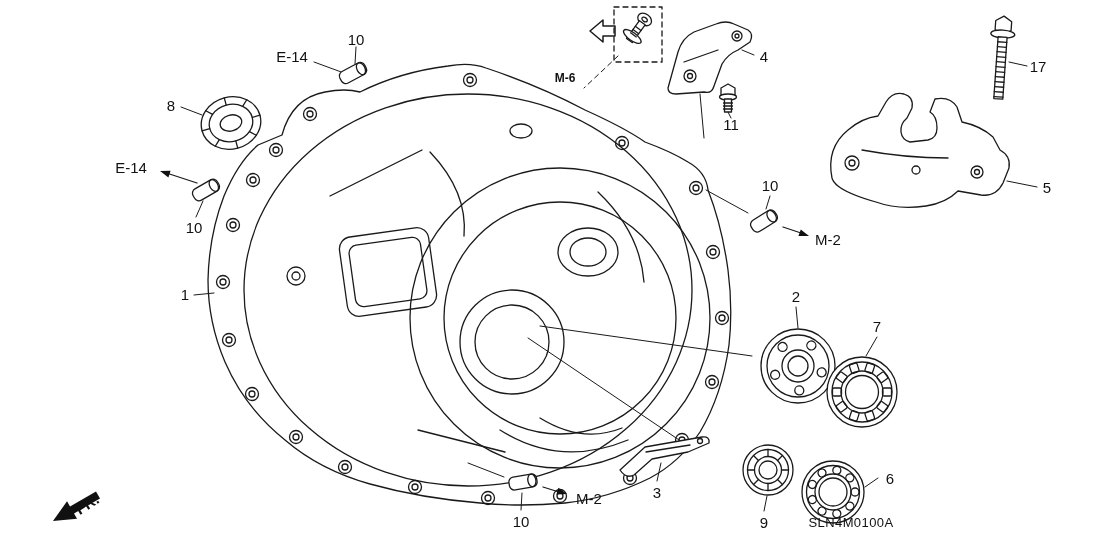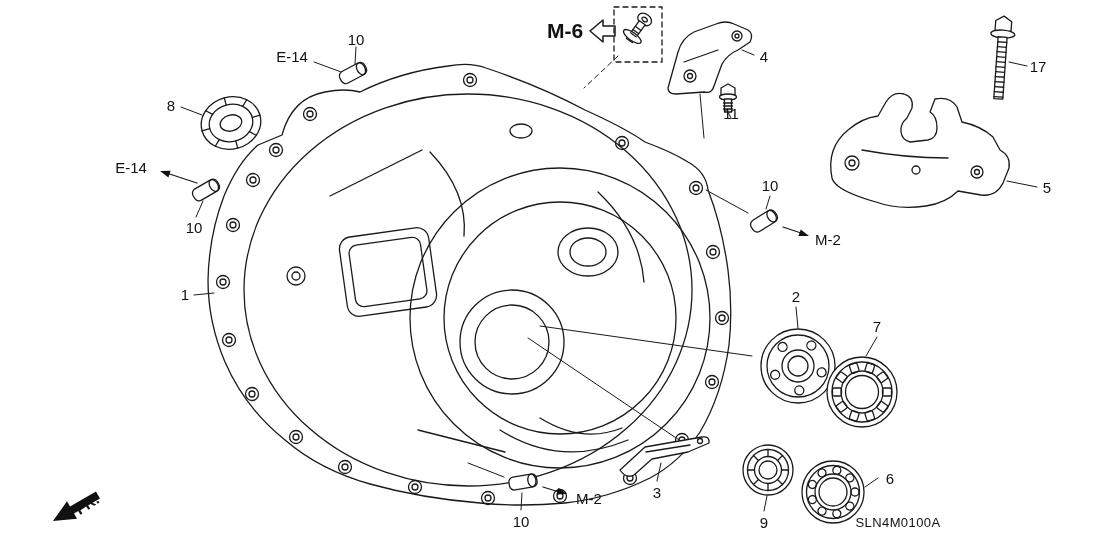--- a/index.html
+++ b/index.html
@@ -7,21 +7,21 @@
     position:relative;width:1108px;height:553px;background:#ffffff;overflow:hidden;
     font-family:"Liberation Sans",sans-serif;color:#111;
   }
   .art{position:absolute;left:0;top:0;}
   .art *{vector-effect:non-scaling-stroke;}
   .lbl{
     position:absolute;transform:translate(-50%,-50%);
     font-size:15px;line-height:1;color:#111;white-space:nowrap;user-select:none;
   }
   .lbl.ref{font-weight:400;}
-  .lbl.m6{font-weight:700;font-size:21px;}
+  .lbl.m6{font-weight:700;font-size:12px;margin-top:48px;}
   .lbl.code{font-size:13px;letter-spacing:.4px;}
   .lbl.fr{font-weight:700;transform:translate(-50%,-50%) rotate(-33deg);}
 </style>
 </head>
 <body>
 
 <div class="stage">
 
   <svg class="art" width="1108" height="553" viewBox="0 0 1108 553" fill="none" stroke="#1a1a1a" stroke-width="1.3" stroke-linecap="round" stroke-linejoin="round">
 
@@ -293,28 +293,28 @@
   </svg>
 
   <div class="lbl ref" style="left:292px;top:56px">E-14</div>
   <div class="lbl" style="left:356px;top:39px">10</div>
   <div class="lbl" style="left:171px;top:105px">8</div>
   <div class="lbl ref" style="left:131px;top:167px">E-14</div>
   <div class="lbl" style="left:194px;top:227px">10</div>
   <div class="lbl" style="left:185px;top:294px">1</div>
   <div class="lbl m6" style="left:565px;top:30px">M-6</div>
   <div class="lbl" style="left:764px;top:56px">4</div>
-  <div class="lbl" style="left:731px;top:113px">11</div>
+  <div class="lbl" style="left:731px;top:124px">11</div>
   <div class="lbl" style="left:1038px;top:66px">17</div>
   <div class="lbl" style="left:1047px;top:187px">5</div>
   <div class="lbl" style="left:770px;top:185px">10</div>
   <div class="lbl ref" style="left:828px;top:239px">M-2</div>
   <div class="lbl" style="left:796px;top:296px">2</div>
   <div class="lbl" style="left:877px;top:326px">7</div>
   <div class="lbl" style="left:657px;top:492px">3</div>
   <div class="lbl" style="left:764px;top:522px">9</div>
   <div class="lbl" style="left:890px;top:478px">6</div>
   <div class="lbl" style="left:521px;top:521px">10</div>
   <div class="lbl ref" style="left:589px;top:498px">M-2</div>
   <div class="lbl fr" style="left:87px;top:504px">FR.</div>
-  <div class="lbl code" style="left:898px;top:522px">SLN4M0100A</div>
+  <div class="lbl code" style="left:851px;top:522px">SLN4M0100A</div>
 
 </div>
 
 </body></html>

